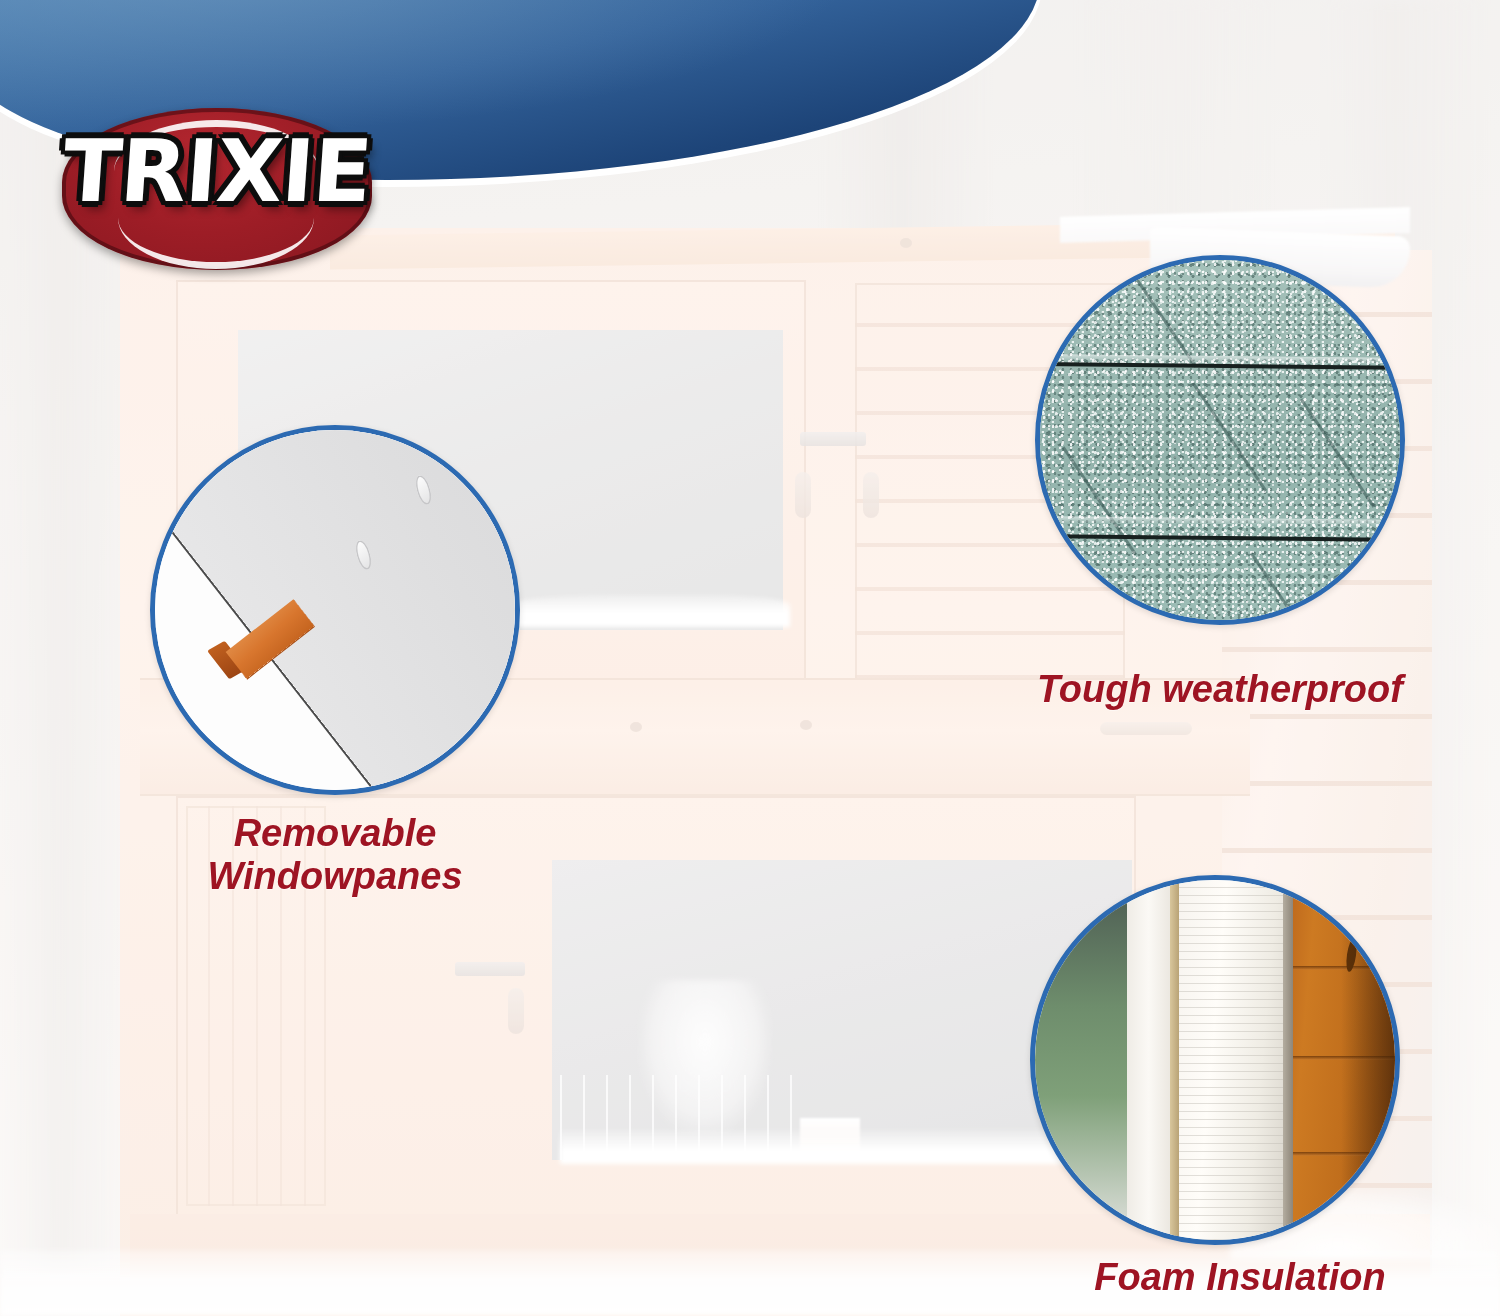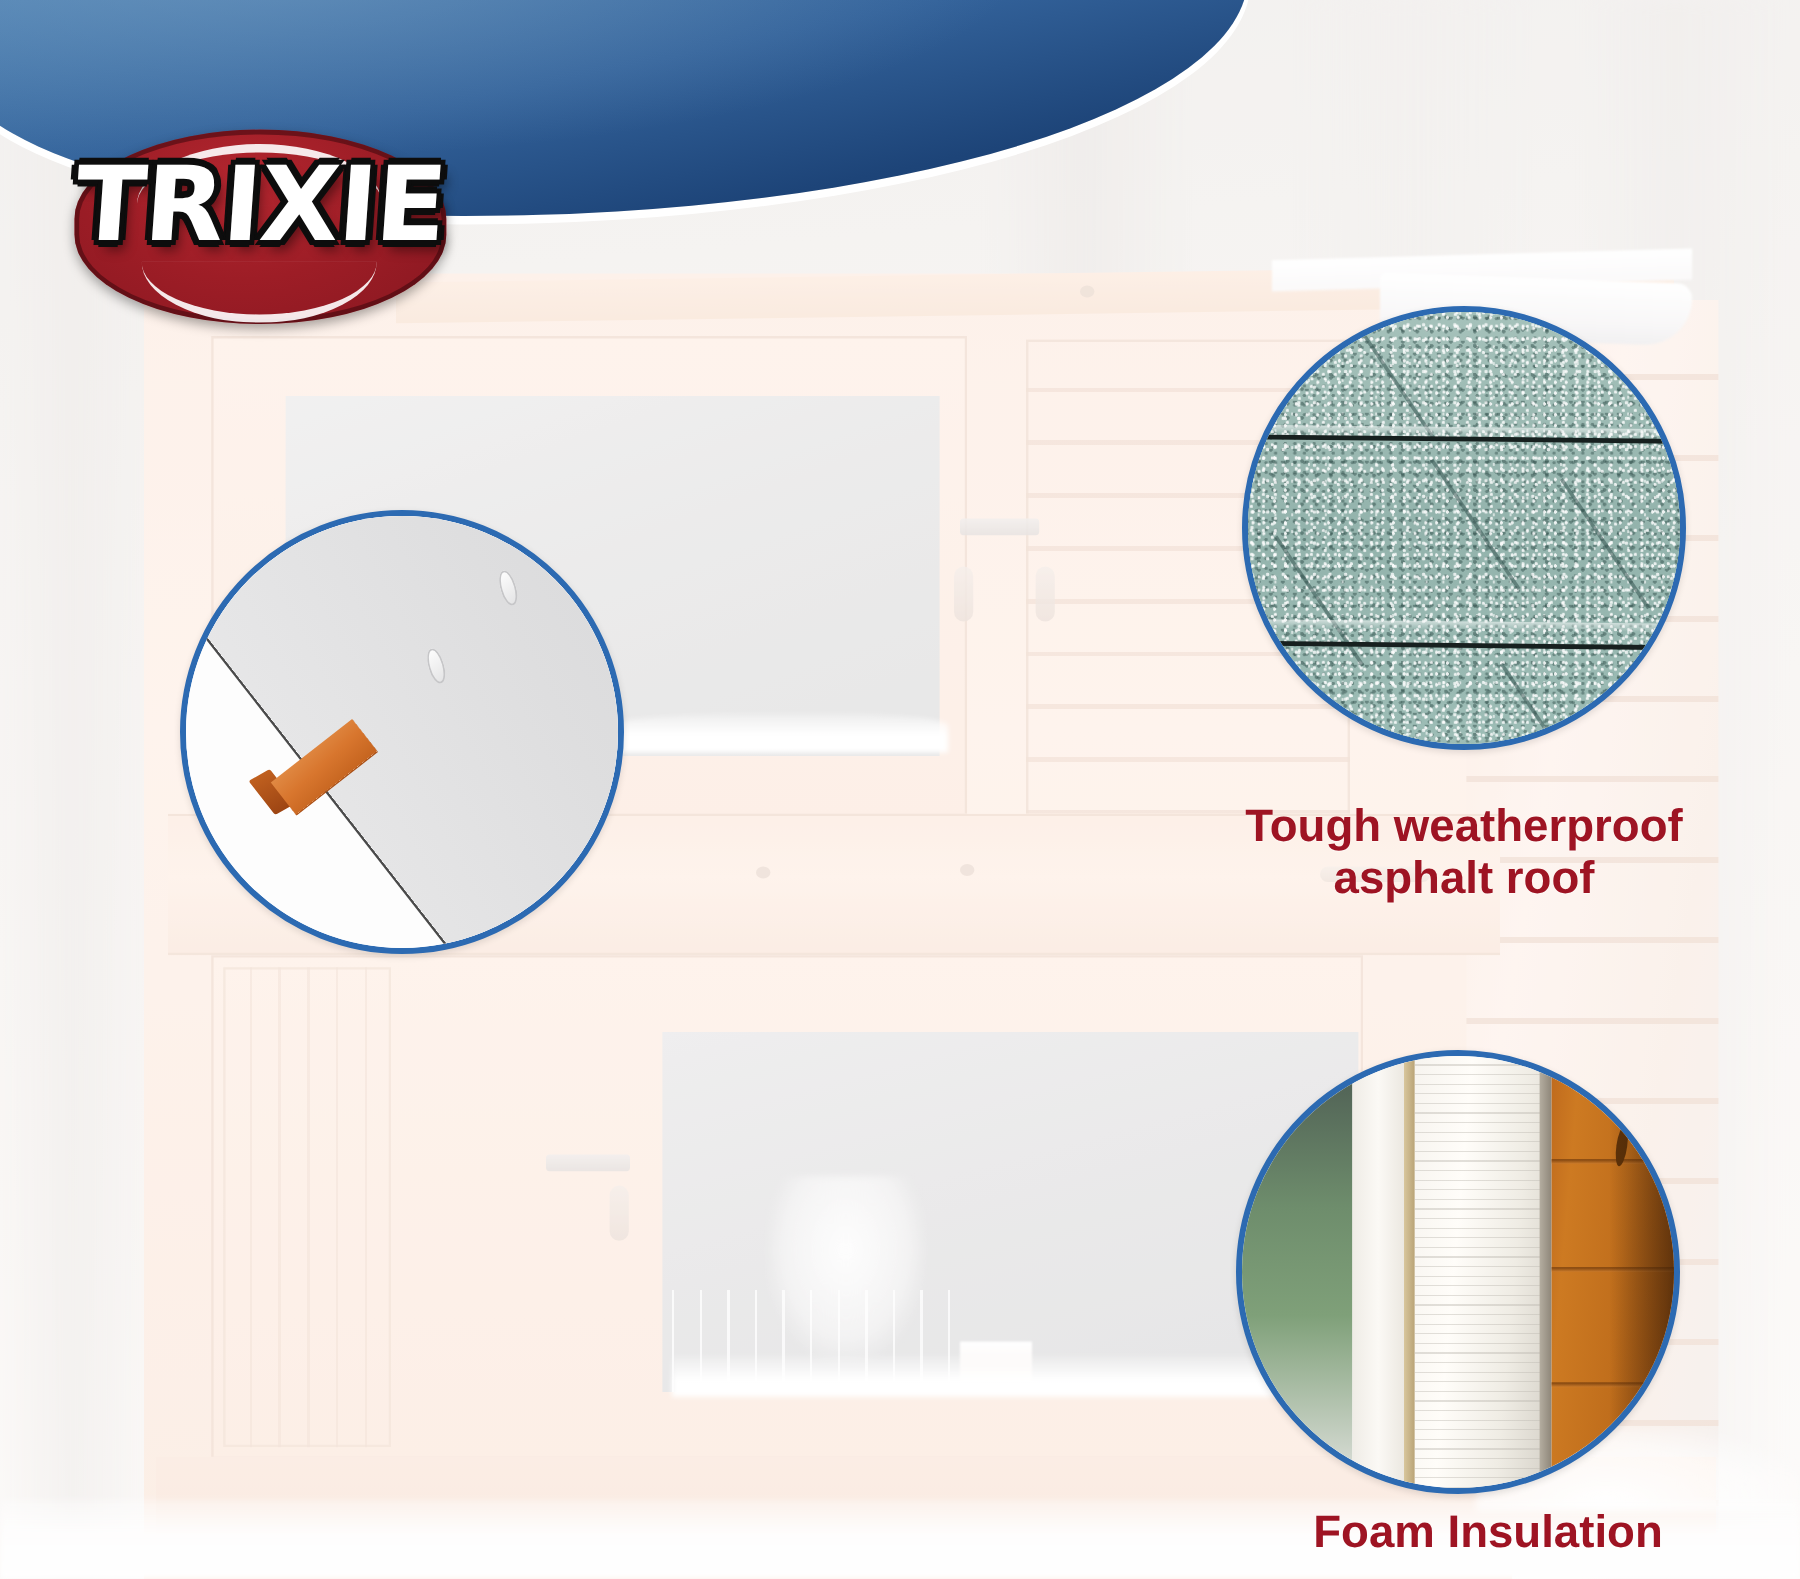--- a/index.html
+++ b/index.html
@@ -248,20 +248,21 @@
     overflow:hidden;
     box-shadow:0 2px 6px rgba(0,0,0,.12);
     background:#fff;
   }
   .callout-label{
     position:absolute;
     text-align:center;
     font-size:38px;font-weight:bold;line-height:1.12;
     color:#9e1423;
     text-shadow:0 1px 1px rgba(255,255,255,.6);
+    font-style:italic;
   }
 
   
   #c-window{left:150px;top:425px;width:360px;height:360px;}
   .wp-bg{position:absolute;inset:0;background:#fdfdfd;}
   .wp-pane{
     position:absolute;left:-30px;top:40px;width:520px;height:520px;
     background:linear-gradient(100deg,#e7e7e8 0%,#dededf 40%,#d3d3d5 100%);
     transform:rotate(-38deg);
     transform-origin:0 0;
@@ -443,36 +444,39 @@
 
 
   <div class="circle" id="c-window">
     <div class="wp-bg"></div>
     <div class="wp-pane"></div>
     <div class="wp-slot s1"></div>
     <div class="wp-slot s2"></div>
     <div class="wp-bar-face"></div>
     <div class="wp-bar"></div>
   </div>
+  <div class="callout-label" id="label-window">
+    <div>Removable</div>
+    <div>Windowpanes</div>
+  </div>
 
   <div class="circle" id="c-roof">
     <div class="asphalt"></div>
     <div class="shingle-diag d1"></div>
     <div class="shingle-diag d2"></div>
     <div class="shingle-diag d3"></div>
     <div class="shingle-diag d4"></div>
     <div class="shingle-diag d5"></div>
     <div class="shingle-lightline l1"></div>
     <div class="shingle-lightline l2"></div>
     <div class="shingle-seam s1"></div>
     <div class="shingle-seam s2"></div>
   </div>
   <div class="callout-label" id="label-roof">
     <div>Tough weatherproof</div>
-    <div>asphalt roof</div>
   </div>
 
   <div class="circle" id="c-foam">
     <div class="foam-green"></div>
     <div class="foam-white"></div>
     <div class="foam-woodedge"></div>
     <div class="foam-core"></div>
     <div class="foam-edge-dark"></div>
     <div class="foam-wood"></div>
     <div class="foam-plank-line p1"></div>

